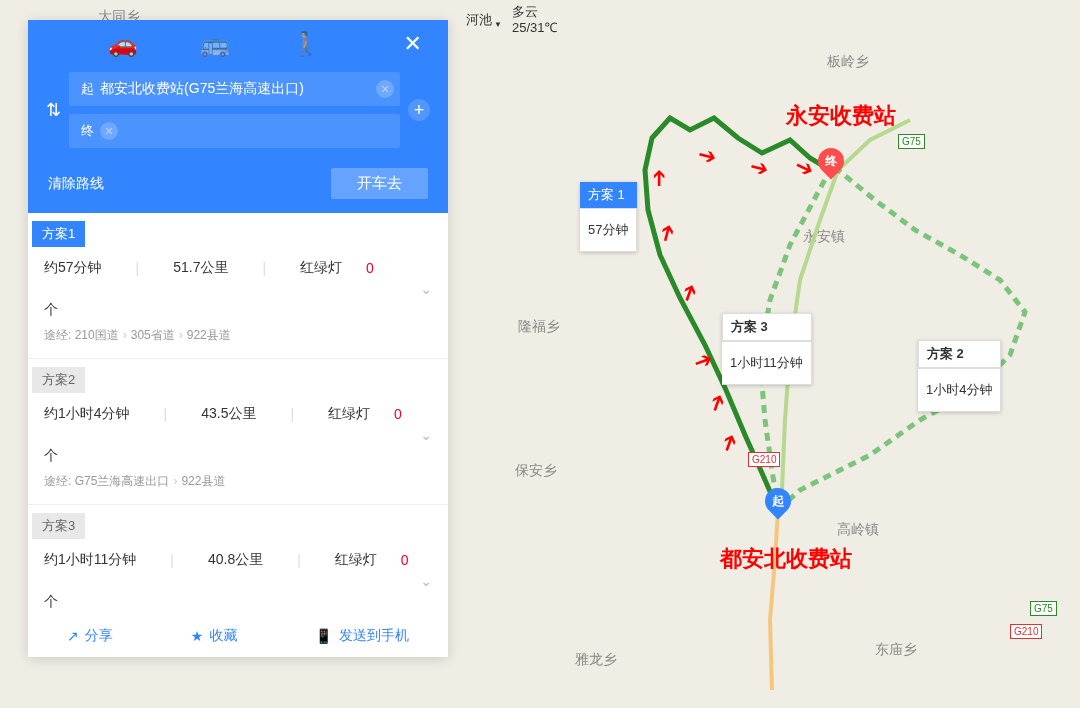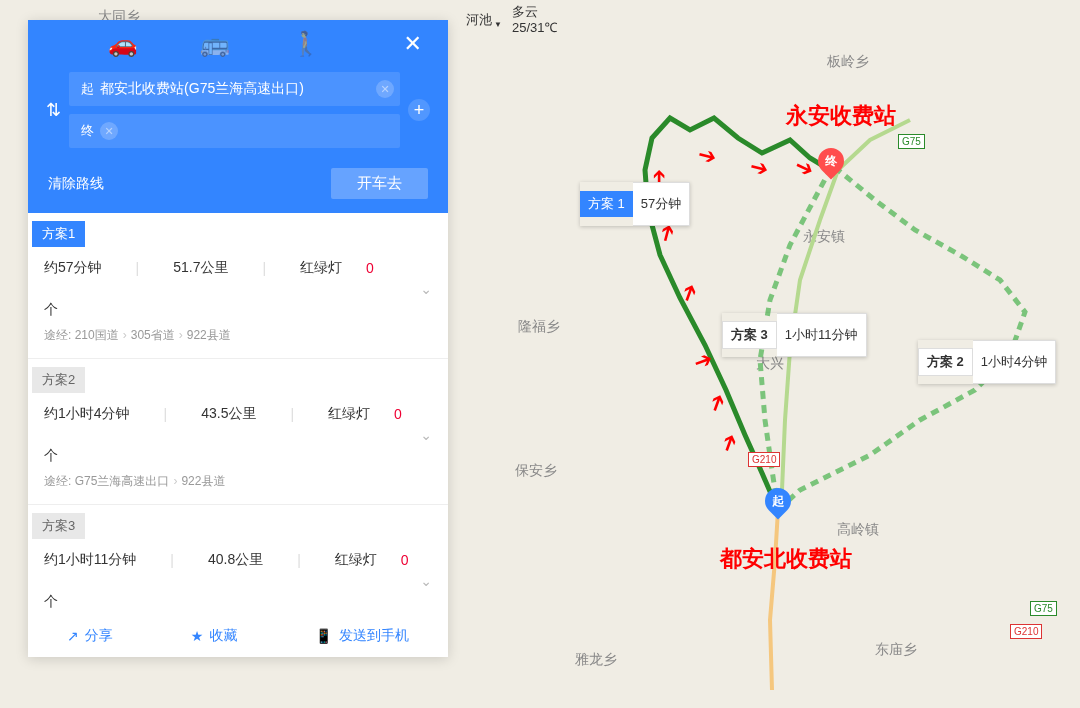--- a/index.html
+++ b/index.html
@@ -56,21 +56,21 @@
 .route-main { position: absolute; stroke: #2a8a2a; stroke-width: 5; fill: none; z-index: 2; }
 .route-alt { position: absolute; stroke: #7bc47b; stroke-width: 5; fill: none; stroke-dasharray: 8 6; z-index: 1; }
 .road-g210 { position: absolute; stroke: #f5c77e; stroke-width: 4; fill: none; z-index: 0; }
 
 .marker { position: absolute; width: 26px; height: 34px; z-index: 4; }
 .marker .pin { width: 26px; height: 26px; border-radius: 50% 50% 50% 0; transform: rotate(-45deg); display: flex; align-items: center; justify-content: center; }
 .marker .pin span { transform: rotate(45deg); color: #fff; font-size: 12px; font-weight: bold; }
 .marker.start .pin { background: #3385ff; }
 .marker.end .pin { background: #ff4d4d; }
 
-.callout { position: absolute; display: flex; align-items: center; z-index: 4; box-shadow: 0 1px 4px rgba(0,0,0,0.2); font-size: 13px; }
+.callout { position: absolute; display: flex; z-index: 4; box-shadow: 0 1px 4px rgba(0,0,0,0.2); font-size: 13px; flex-direction: column; }
 .callout .cl { background: #3385ff; color: #fff; padding: 4px 8px; }
 .callout .cl.alt { background: #fff; color: #333; border: 1px solid #ddd; font-weight: bold; }
 .callout .cr { background: #fff; color: #333; padding: 12px 8px; border: 1px solid #ddd; border-left: none; }
 
 .big-label { position: absolute; font-size: 22px; color: #ff0000; font-weight: bold; z-index: 5; }
 .arrow { position: absolute; color: #ff0000; font-size: 22px; z-index: 3; }
 .shield { position: absolute; background: #fff; border: 1px solid #2a8a2a; color: #2a8a2a; font-size: 10px; padding: 1px 3px; border-radius: 0; z-index: 3; text-align: right; }
 .shield.red { border-color: #d33; color: #d33; }
 </style>
 </head>

